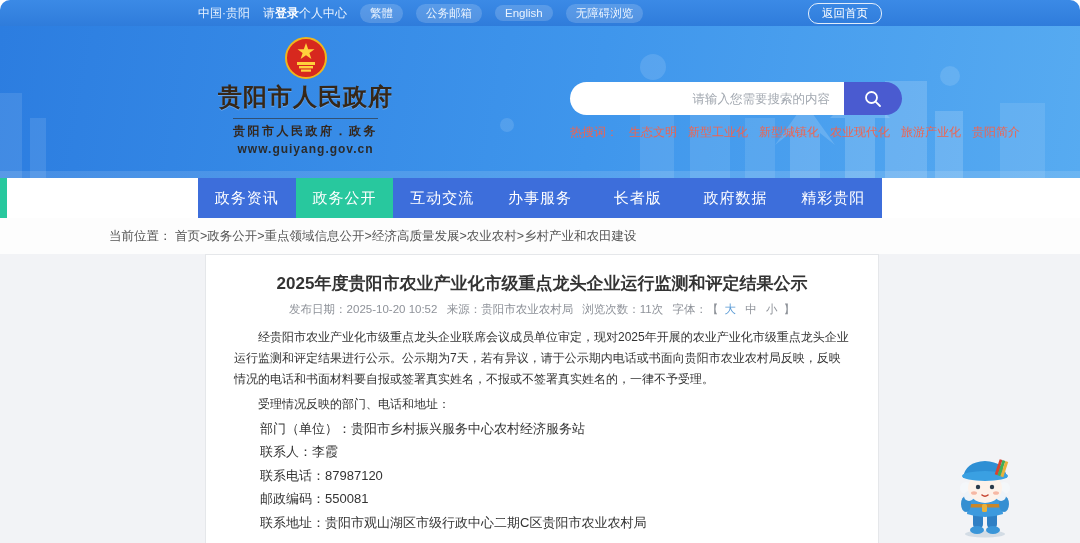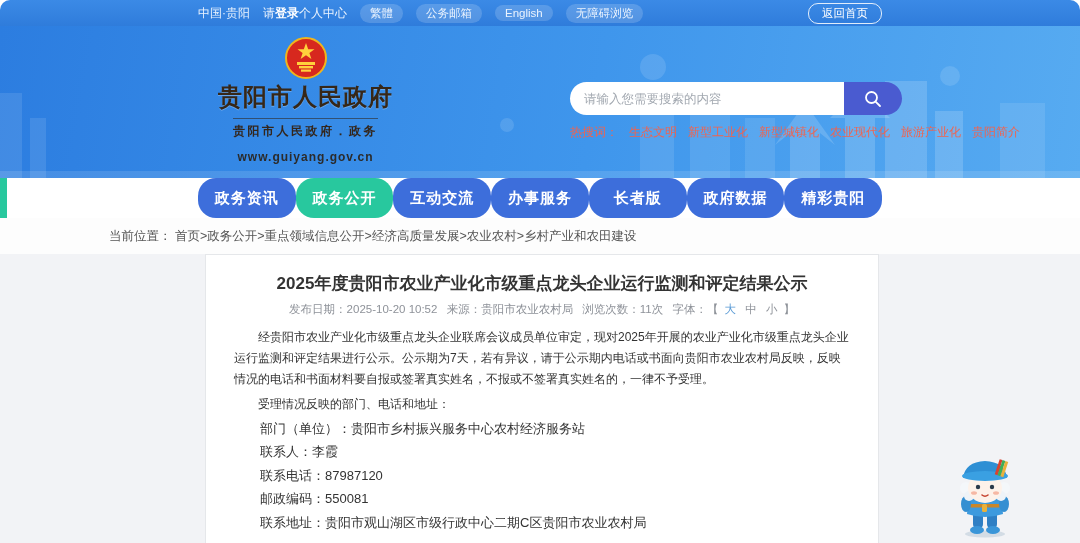--- a/index.html
+++ b/index.html
@@ -17,34 +17,34 @@
   .home-btn { border:1px solid rgba(255,255,255,.85); border-radius:10px; padding:2px 13px; font-size:11.5px; color:#fff; cursor:pointer; white-space:nowrap; }
 
   
   .banner { position:relative; height:152px; background:linear-gradient(100deg,#2c7de0 0%,#3f96ec 55%,#57abf1 100%); overflow:hidden;padding-left:20px; }
   .bokeh { position:absolute; border-radius:50%; background:rgba(255,255,255,.12); }
   .skyline { position:absolute; bottom:0; left:0; width:100%; height:115px; }
   .banner-inner { position:relative; margin-left:198px; width:684px; display:flex; justify-content:space-between; padding-top:11px; }
   .logo-block { display:flex; flex-direction:column; align-items:center; cursor:pointer; }
   .site-title { margin-top:2px; font-size:24px; font-weight:bold; color:#362718; letter-spacing:1px; white-space:nowrap; text-shadow:0 1px 0 rgba(255,255,255,.25); }
   .site-sub { margin-top:5px; padding-top:4px; border-top:1px solid rgba(45,32,20,.55); font-size:12px; font-weight:bold; color:#33261c; letter-spacing:2.5px; white-space:nowrap; }
-  .site-url { margin-top:10px; font-size:12px; font-weight:bold; color:#2b2b2b; letter-spacing:1px; }
+  .site-url { margin-top:2px; font-size:12px; font-weight:bold; color:#2b2b2b; letter-spacing:1px; }
   .search-block { width:332px; padding-top:45px; }
   .search-row { display:flex; height:33px; }
-  .search-input { flex:1; border:none; outline:none; border-radius:17px 0 0 17px; padding:0 14px; font-size:12.5px; color:#a16207; background:#fff; }
+  .search-input { flex:1; border:none; outline:none; border-radius:17px 0 0 17px; padding:0 14px; font-size:12.5px; color:#a16207; background:#fff;text-align:right; }
   .search-input::placeholder { color:#a2a8b0; }
   .search-btn { width:58px; border:none; background:#4a5bd0; border-radius:0 17px 17px 0; cursor:pointer; display:flex; align-items:center; justify-content:center; }
   .hot-row { margin-top:9px; display:flex; gap:11px; font-size:12px; color:#ef6450; white-space:nowrap; }
   .hot-word { cursor:pointer; }
 
   
   .nav-strip { position:relative; height:40px; background:#ffffff; }
   .edge-artifact { position:absolute; left:0; top:0; width:7px; height:40px; background:#28c89e; }
   .nav-inner { margin-left:198px; width:684px; height:100%; display:flex; }
-  .nav-item { flex:1; display:flex; align-items:center; justify-content:center; background:#3d6edb; color:#fff; font-size:15px; font-weight:bold; letter-spacing:1px; cursor:pointer;border-radius:18px; }
+  .nav-item { flex:1; display:flex; align-items:center; justify-content:center; background:#3d6edb; color:#fff; font-size:15px; font-weight:normal; letter-spacing:1px; cursor:pointer; }
   .nav-item.active { background:#28c89e; }
 
   
   .breadcrumb-strip { background:#fdfdfd; padding:10px 0 9px 109px; font-size:12.5px; color:#555; }
 
   
   .content { position:relative; height:291px; background:#f2f3f6; }
   .card { margin-left:205px; width:674px; height:100%; background:#fff; border:1px solid #e5e7ea; padding:10px 28px 20px; overflow:hidden; }
   .article-title { text-align:center; font-size:17px; font-weight:bold; color:#333; margin:7px 0 7px; }
   .article-meta { text-align:center; font-size:11.5px; color:#8e9299; margin-bottom:10px; }

